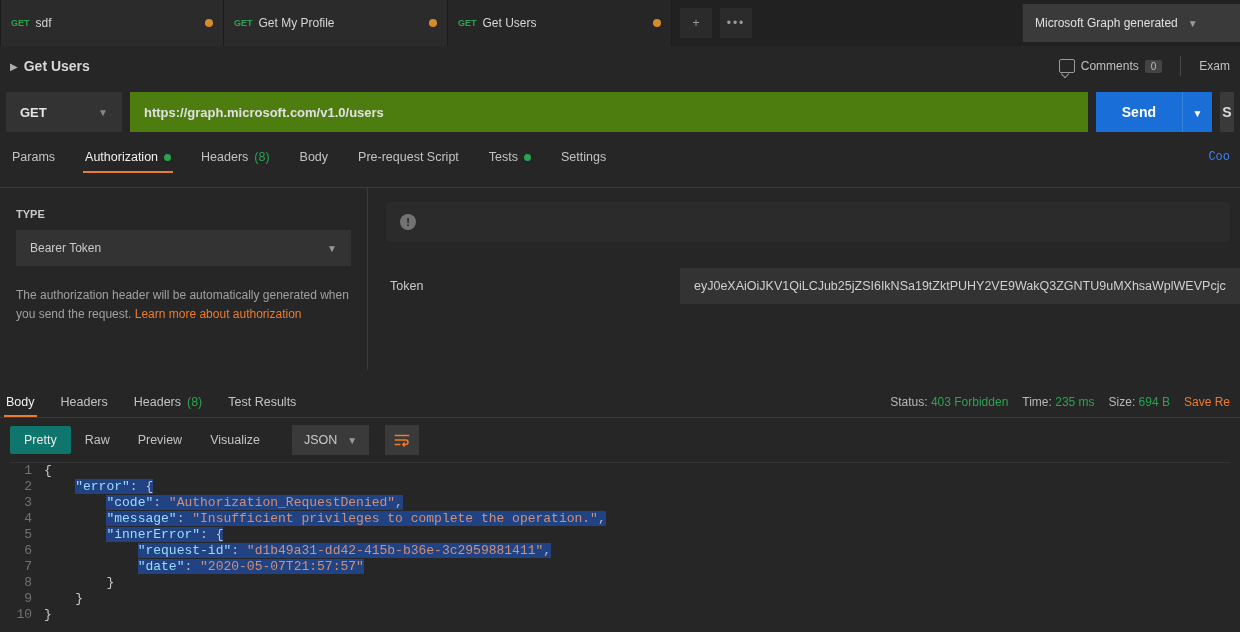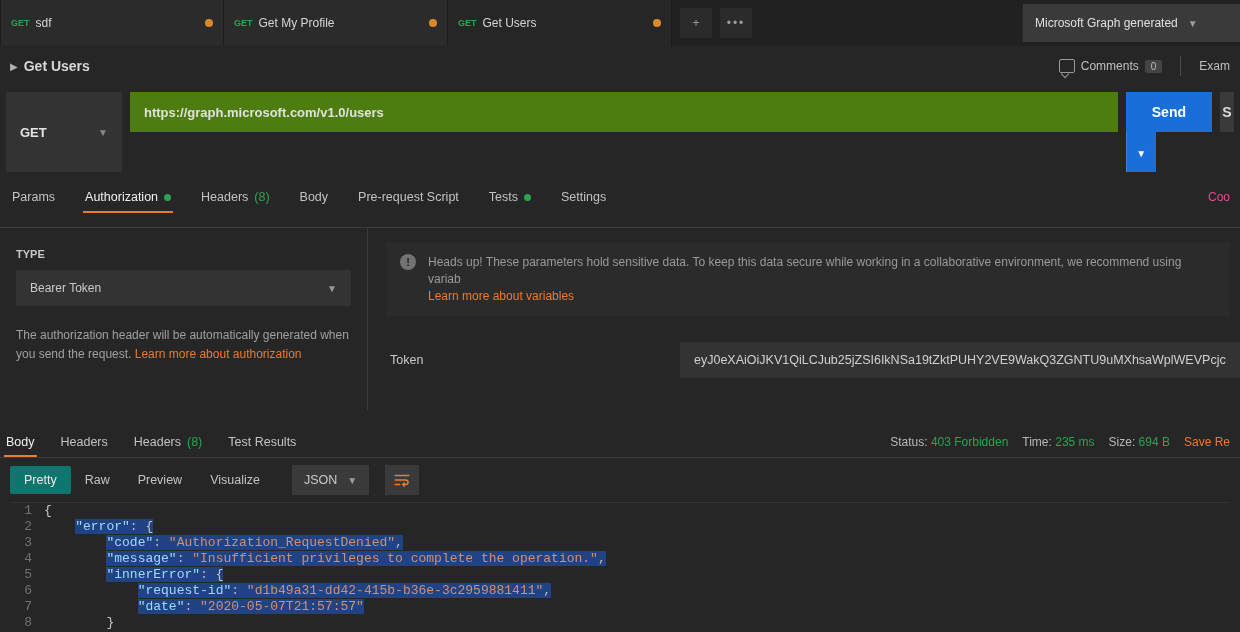--- a/index.html
+++ b/index.html
@@ -45,32 +45,32 @@
 .vr { width:1px; height:20px; background:#4a4a4a; margin:0 10px;}
 .exam { color:#c0c0c0; cursor:pointer; }
 
 
 .urlrow { display:flex; align-items:stretch; padding: 6px 6px; gap:8px; background:#262626; }
 .method-dd {
   width:116px; background:#333333; display:flex; align-items:center; padding:0 14px; color:#e4e4e4; font-size:13px; font-weight:600; cursor:pointer;
 }
 .method-dd .chev { margin-left:auto; color:#888; font-size:10px;}
 .url-input { flex:1; background:#4d7c0f; color:#e0e0e0; border:none; padding:0 14px; font-size:13px; height:40px;font-weight:bold; }
-.send-wrap { display:flex;flex-direction:column; }
+.send-wrap { display:flex; }
 .send-btn { background:#1a6ed8; color:#fff; font-weight:600; font-size:14px; border:none; padding:0 26px; height:40px; cursor:pointer; }
 .send-drop { width:30px; height:40px; background:#1a6ed8; border:none; border-left:1px solid #3a84de; color:#fff; cursor:pointer;}
 .save-stub { width:14px;height:40px; background:#3a3a3a; display:flex;align-items:center;justify-content:center;color:#ddd;font-weight:600; font-size:14px;}
 
 
 .reqtabs { border-bottom:1px solid #3b3b3b; display:flex; align-items:flex-start; padding:0 10px; height:38px; gap:26px; margin-top:12px; }
 .reqtab { padding:0 2px 9px 2px; color:#c2c2c2; cursor:pointer; display:flex;align-items:center;gap:6px; font-size:12.5px; }
 .reqtab.active { color:#f0f0f0; border-bottom:2px solid #ed7b2f; padding-bottom:7px;}
 .reqtab .gdot { width:7px;height:7px;border-radius:50%;background:#2aa44f;}
 .reqtab .count { color:#2aa44f;}
-.reqtabs .cookies-link { margin-left:auto; color:#ec4899; padding-bottom:9px; cursor:pointer;}
+.reqtabs .cookies-link { margin-left:auto; color:#3b82f6; padding-bottom:9px; cursor:pointer;font-family:Liberation Mono, monospace;}
 
 
 .authwrap { display:flex; min-height:182px; }
 .authleft { width:368px; border-right:1px solid #3b3b3b; padding:20px 16px 16px 16px; }
 .authleft .lbl { color:#c8c8c8; font-size:11px; font-weight:600; margin-bottom:10px; display:block;}
 .type-dd { height:36px; background:#333333; display:flex; align-items:center; padding:0 14px; color:#cacaca; cursor:pointer;}
 .type-dd .chev{ margin-left:auto; font-size:10px; color:#9a9a9a;}
 .help { margin-top:20px; font-size:12px; color:#a0a0a0; line-height:1.55; }
 .help a { color:#ed7b2f; cursor:pointer; text-decoration:none;}
 .authright { flex:1; }
@@ -210,24 +210,20 @@
       <span>Bearer Token</span>
       <span class="chev">▼</span>
     </div>
     <p class="help">
       <span>The authorization header will be automatically generated when you send the request. </span><a>Learn more about authorization</a>
     </p>
   </div>
   <div class="authright">
     <div class="banner">
       <div class="exico">!</div>
-      <div class="txt">
-        <span>Heads up! These parameters hold sensitive data. To keep this data secure while working in a collaborative environment, we recommend using variab</span><br>
-        <a>Learn more about variables</a>
-      </div>
     </div>
     <div class="tokenrow">
       <span class="lab">Token</span>
       <input value="eyJ0eXAiOiJKV1QiLCJub25jZSI6IkNSa19tZktPUHY2VE9WakQ3ZGNTU9uMXhsaWplWEVPcjcwN2tKZTl" style="">
     </div>
   </div>
 </div>
 
 <div class="resp-tabs">
   <div class="resp-tab active">Body</div>

